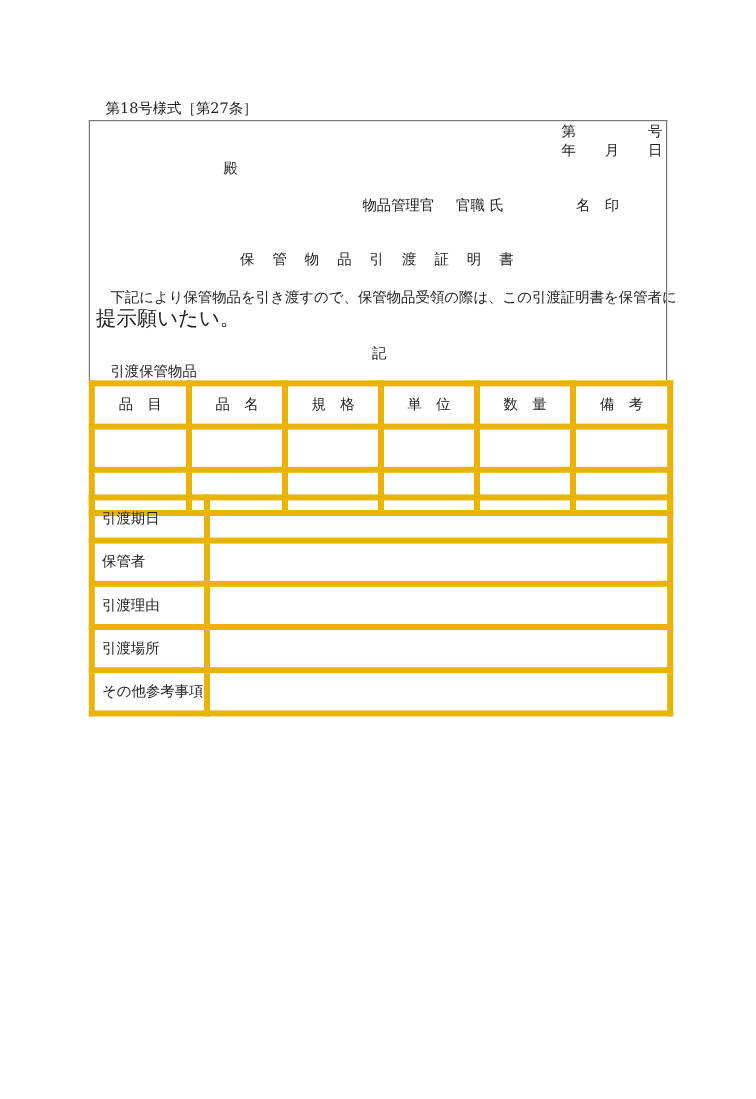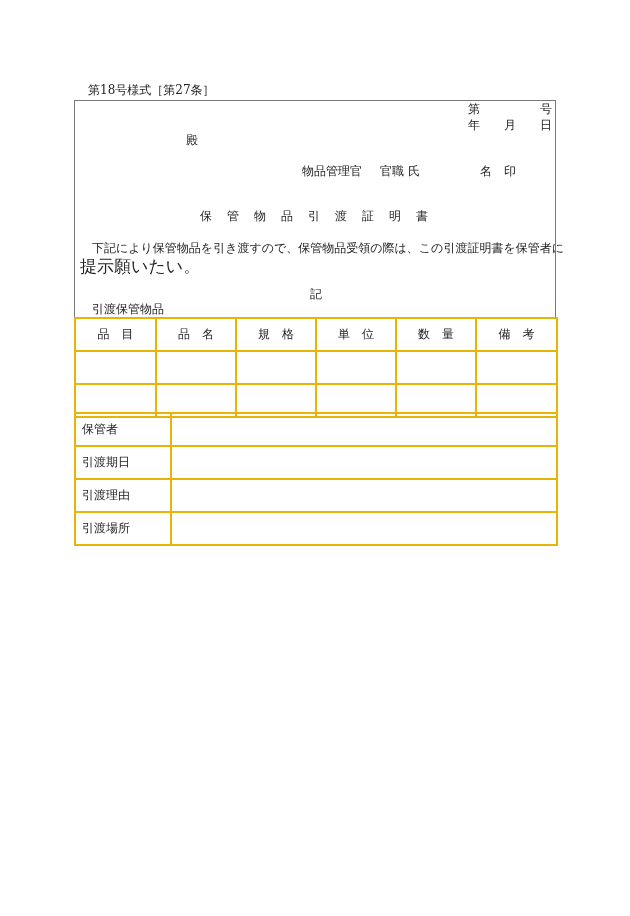--- a/index.html
+++ b/index.html
@@ -7,21 +7,21 @@
     width: 630px; height: 916px; background: #ffffff; position: relative;
     font-family: "DejaVu Serif", "Liberation Serif", serif;
     color: #222; font-size: 12px; overflow: hidden;
   }
   .abs { position: absolute; white-space: nowrap; line-height: 1; }
   .box {
     position: absolute; left: 74px; top: 100px; width: 482px; height: 217px;
     border: 1px solid #777; border-bottom: none; box-sizing: border-box;
   }
   table { border-collapse: collapse; position: absolute; table-layout: fixed; }
-  td { border: 2px solid #eab308; padding: 0; font-size: 12px; }
+  td { border: 5px solid #eab308; padding: 0; font-size: 12px; }
   .items td { text-align: center; height: 31px; }
   .items td span.h { letter-spacing: 12px; padding-left: 12px; }
   .info td { height: 31px; }
   .info td.lbl { padding-left: 6px; }
   .spaced { letter-spacing: 15px; }
 </style>
 </head>
 <body>
 
 <div class="abs" style="left:88px; top:84px;">第18号様式［第27条］</div>
@@ -87,29 +87,33 @@
 </tbody>
   </table>
 
 <table class="info" style="left:74px; top:412px; width:482px;">
   <colgroup>
       <col style="width:96px">
       <col style="width:386px">
     </colgroup>
   <tbody>
       <tr>
-    <td class="lbl">保管者</td>
+    <td class="lbl">引渡期日</td>
     <td></td>
   </tr>
   <tr>
-    <td class="lbl">引渡期日</td>
+    <td class="lbl">保管者</td>
     <td></td>
   </tr>
   <tr>
     <td class="lbl">引渡理由</td>
     <td></td>
   </tr>
   <tr>
     <td class="lbl">引渡場所</td>
     <td></td>
   </tr>
+  <tr>
+    <td class="lbl">その他参考事項</td>
+    <td></td>
+  </tr>
 </tbody>
   </table>
 
 </body></html>

